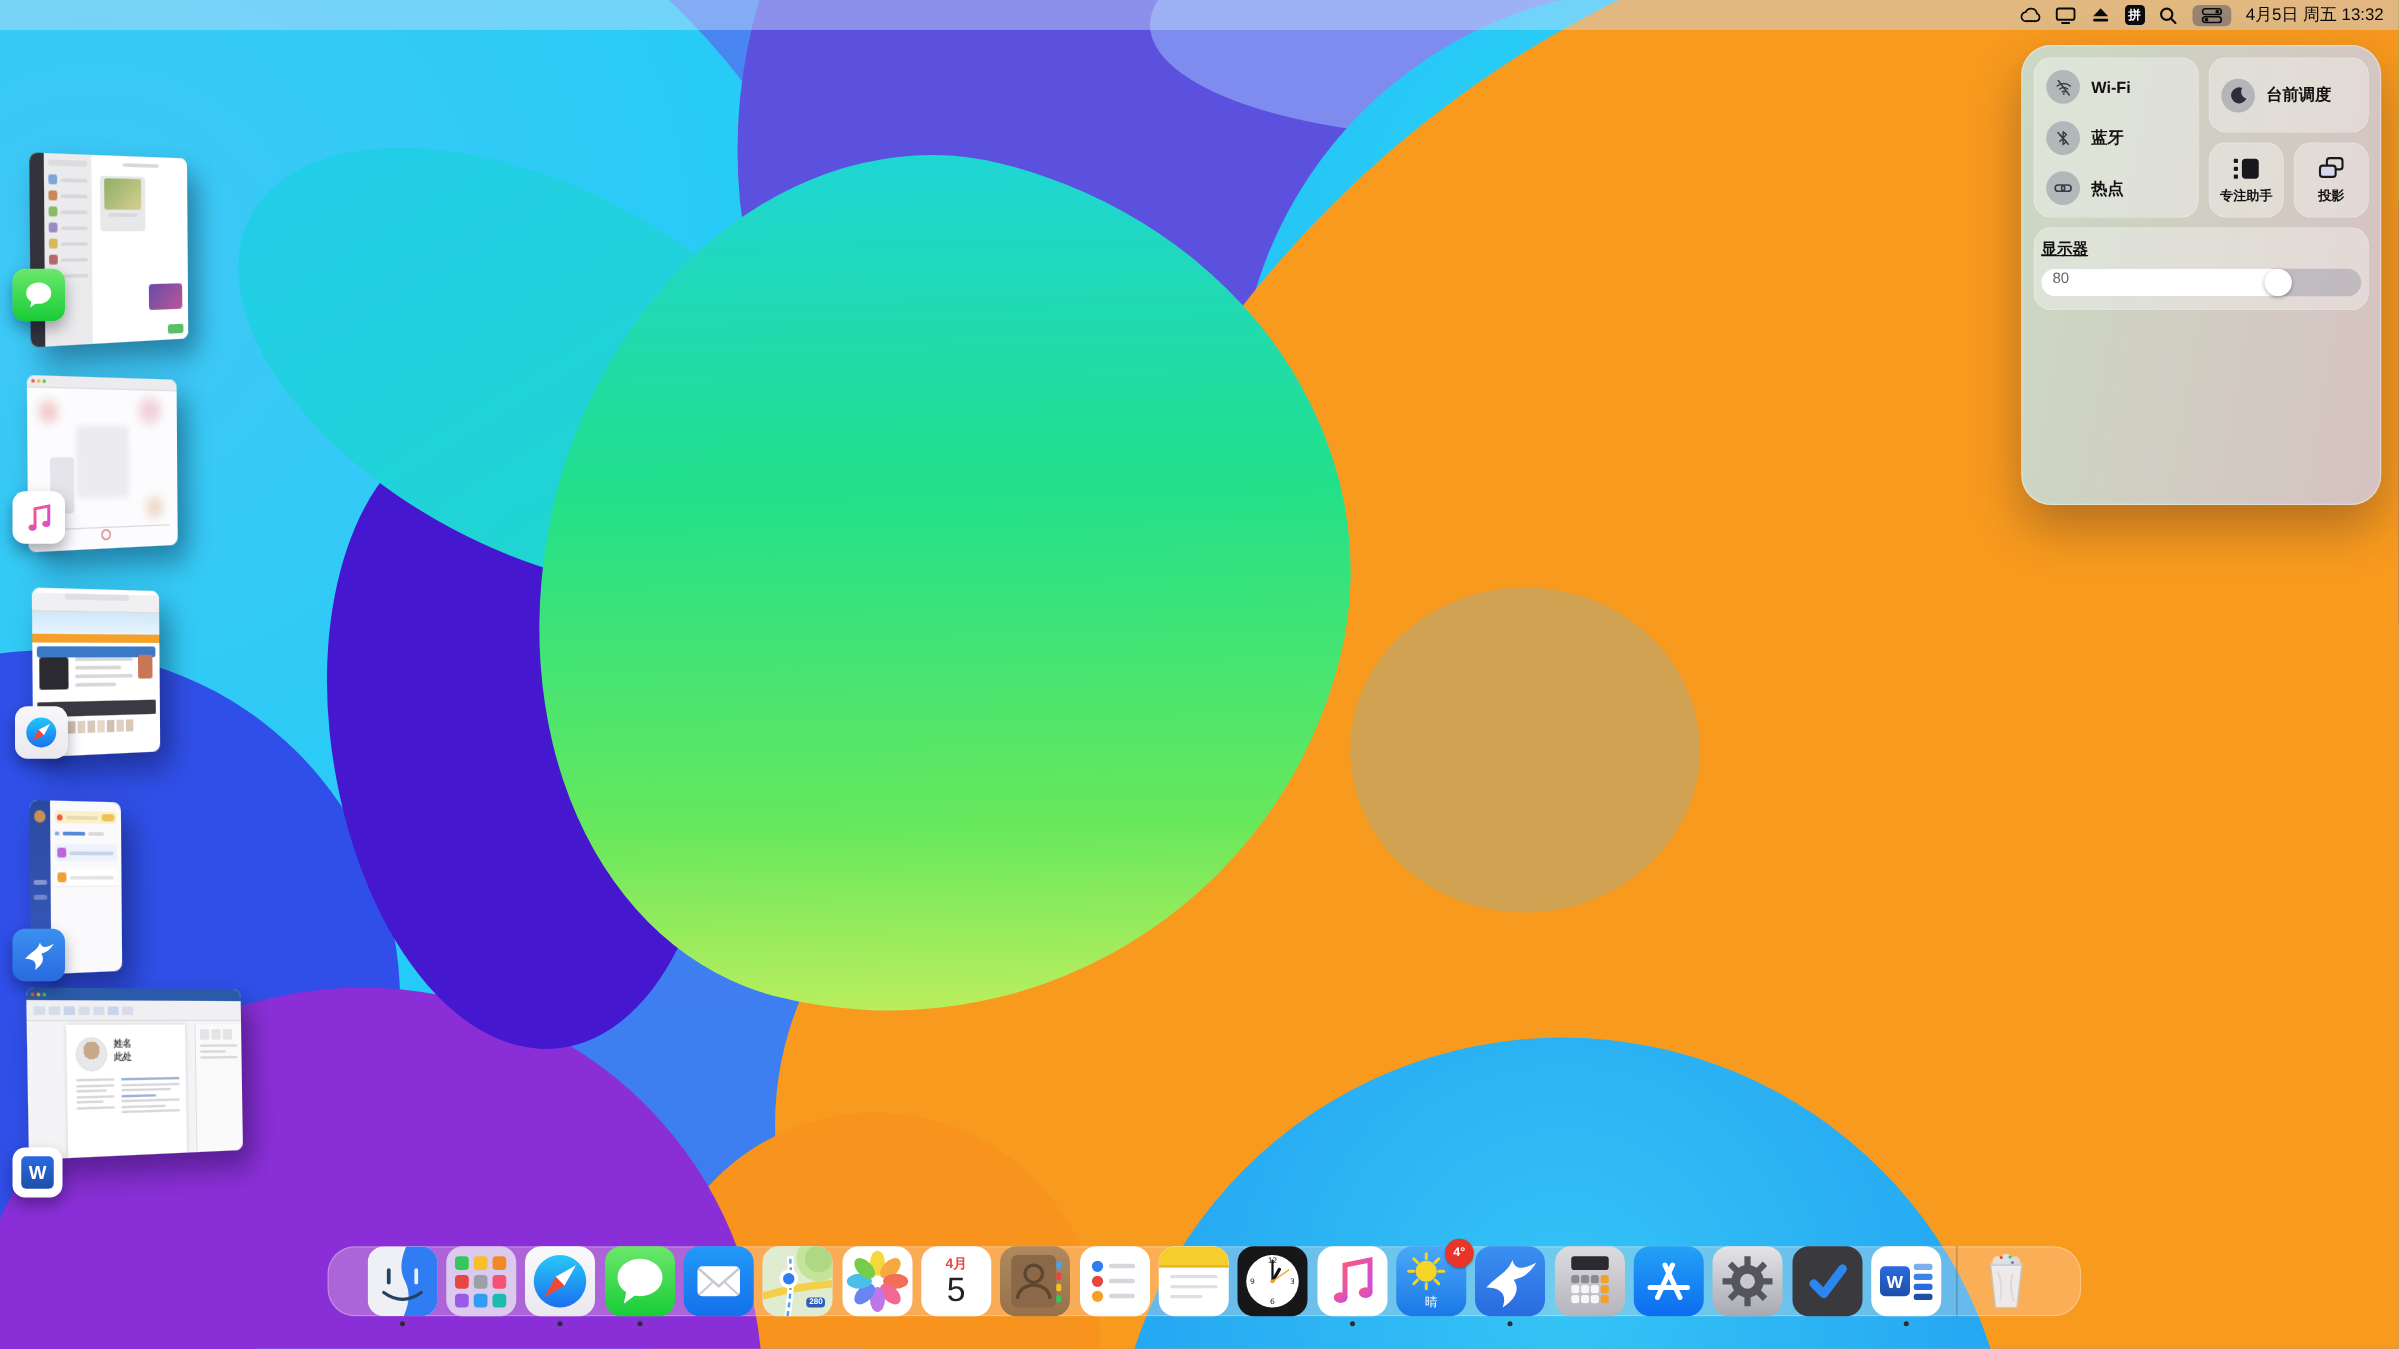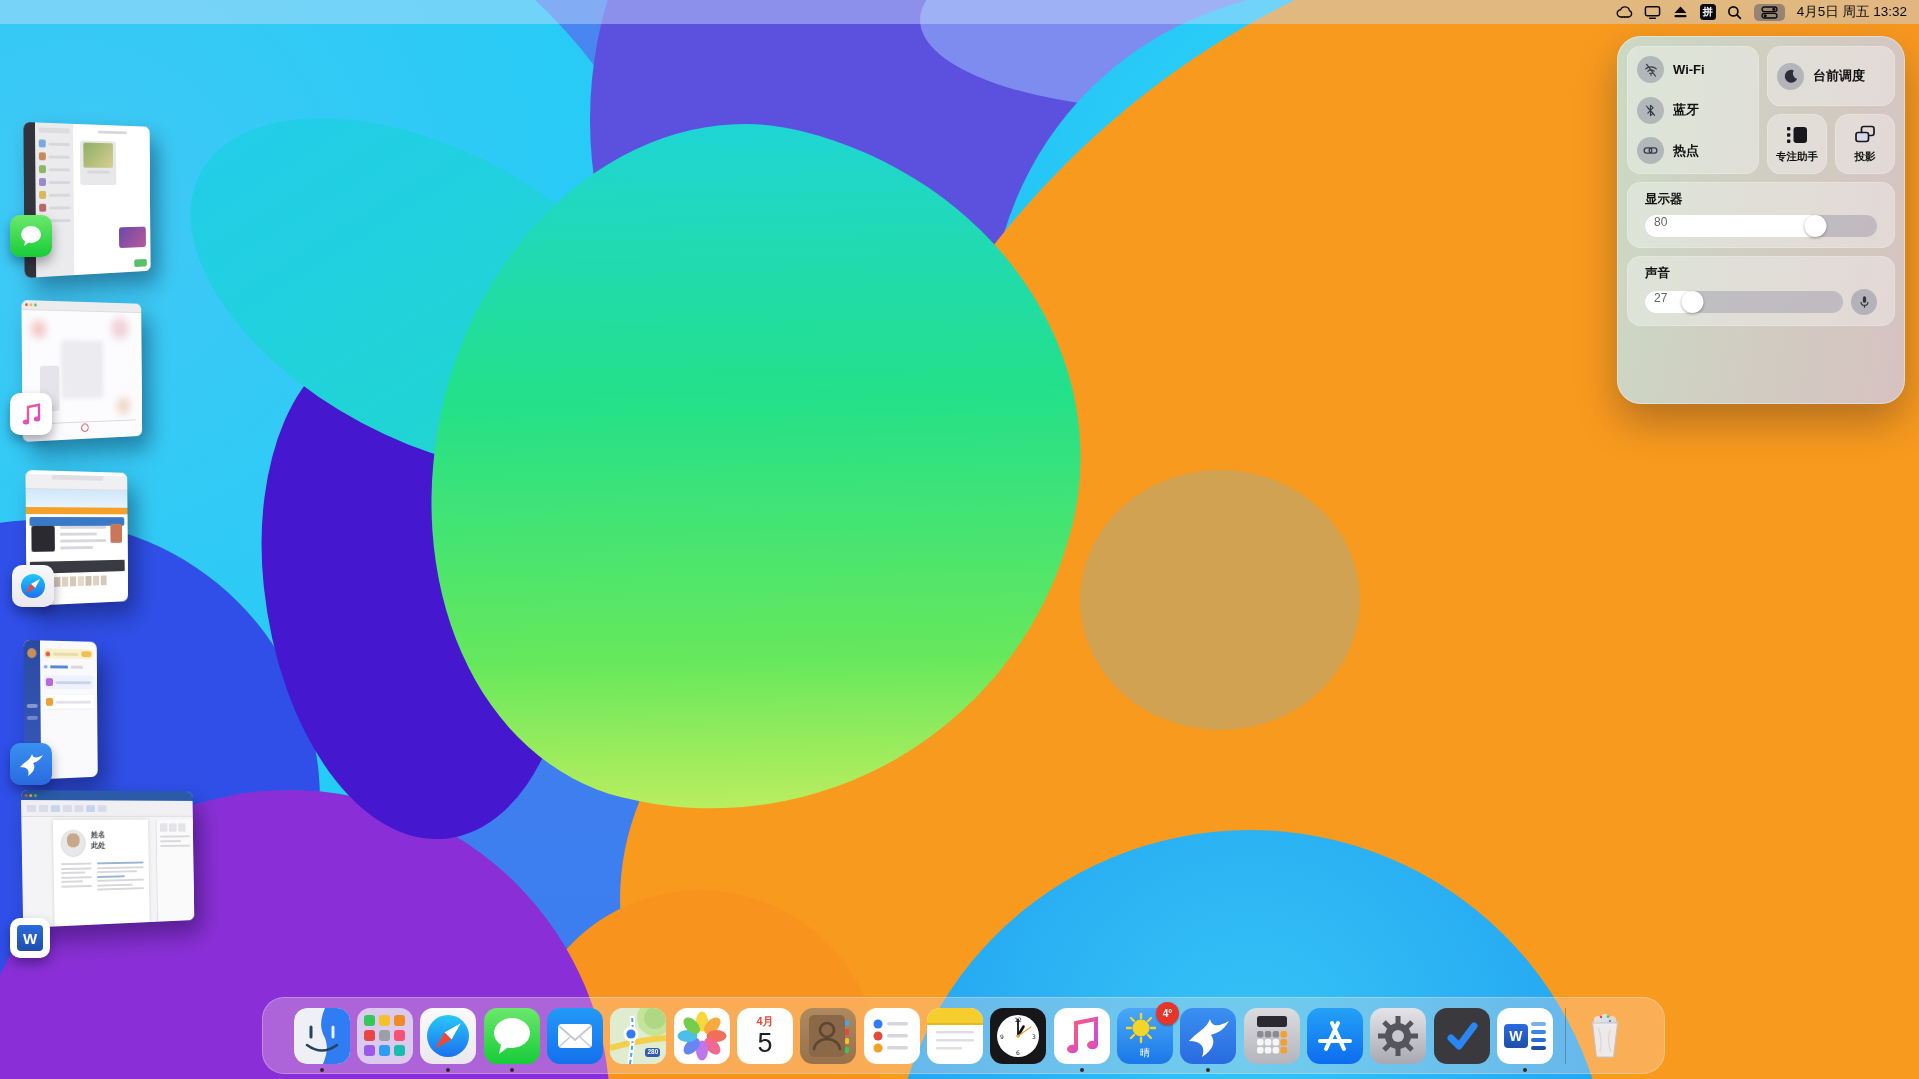--- a/index.html
+++ b/index.html
@@ -67,38 +67,38 @@
   .cc-card{background:rgba(255,255,255,.34);border-radius:14px;box-shadow:inset 0 0 0 .5px rgba(255,255,255,.4);}
   .cc-row1{display:grid;grid-template-columns:132px 1fr;gap:8px;}
   .cc-radios{padding:10px 10px;display:flex;flex-direction:column;justify-content:space-between;height:128px;box-sizing:border-box;}
   .cc-radio{display:flex;align-items:center;gap:9px;font-size:13px;font-weight:600;}
   .cc-circ{width:27px;height:27px;border-radius:50%;background:rgba(125,130,150,.45);
     display:flex;align-items:center;justify-content:center;flex:0 0 auto;}
   .cc-right{display:flex;flex-direction:column;gap:8px;}
   .cc-focus{height:60px;display:flex;align-items:center;gap:9px;padding:0 10px;box-sizing:border-box;font-size:13px;font-weight:600;}
   .cc-sq2{display:grid;grid-template-columns:1fr 1fr;gap:8px;height:60px;}
   .cc-sq{display:flex;flex-direction:column;align-items:center;justify-content:center;gap:4px;font-size:10.5px;font-weight:600;}
-  .cc-sect{padding:9px 18px 11px;box-sizing:border-box;}
+  .cc-sect{padding:9px 6px 11px;box-sizing:border-box;text-decoration:underline;}
   .cc-label{font-size:12.5px;font-weight:bold;margin-bottom:7px;}
   .slider{position:relative;height:22px;border-radius:11px;background:rgba(120,120,145,.32);overflow:visible;}
   .slider .fill{position:absolute;left:0;top:0;height:100%;background:#fff;border-radius:11px;
     display:flex;}
   .slider .val{font-size:12px;color:#666;padding-left:9px;}
   .knob{position:absolute;right:0;top:50%;transform:translate(25%,-50%);width:22px;height:22px;border-radius:50%;
     background:#fff;box-shadow:0 1px 3px rgba(0,0,0,.35);}
   .snd-row{display:flex;align-items:center;gap:8px;}
   .snd-row .slider{flex:1;}
   .mic-btn{width:26px;height:26px;border-radius:50%;background:rgba(125,130,150,.45);
     display:flex;align-items:center;justify-content:center;flex:0 0 auto;}
   .cc-music{height:66px;display:flex;align-items:center;gap:10px;padding:0 14px;box-sizing:border-box;}
   .mus-title{flex:1;font-size:13px;font-weight:600;}
   .pp{display:flex;gap:3px;align-items:center;}
   .pp span{width:3.5px;height:13px;background:#111;border-radius:1px;display:block;}
   
-  .dock{position:absolute;left:262px;top:997px;width:1403px;height:77px;z-index:40;
+  .dock{position:absolute;left:262px;top:997px;width:1403px;height:56px;z-index:40;
     background:rgba(255,225,218,.30);border-radius:22px;box-shadow:inset 0 0 0 1px rgba(255,255,255,.25);
     display:flex;align-items:center;padding:0 28px;box-sizing:border-box;}
   .dock-item{width:64px;display:flex;justify-content:center;position:relative;}
   .run-dot{position:absolute;bottom:-8px;left:50%;transform:translateX(-50%);
     width:4px;height:4px;border-radius:50%;background:#2b2b2b;}
   .ico{width:56px;height:56px;border-radius:13px;position:relative;overflow:hidden;flex:0 0 auto;}
   .dock-sep{width:1px;height:56px;background:rgba(60,60,60,.35);margin:0 8px;}
   
   .cal{background:#fff;text-align:center;}
   .cal-month{color:#e8463c;font-size:11px;font-weight:bold;margin-top:6px;}
@@ -467,38 +467,20 @@
   <div class="cc-card cc-sect">
     <div class="cc-label">显示器</div>
     <div class="slider">
       <div class="fill" style="width: 76%;">
         <span class="val">80</span>
         <span class="knob"></span>
       </div>
     </div>
   </div>
 
-  <div class="cc-card cc-sect">
-    <div class="cc-label">声音</div>
-    <div class="snd-row">
-      <div class="slider">
-        <div class="fill" style="width: 27%;">
-          <span class="val">27</span>
-          <span class="knob"></span>
-        </div>
-      </div>
-      <span class="mic-btn">
-        <svg width="13" height="14" viewBox="0 0 16 17">
-            <rect x="6" y="1.5" width="4" height="8" rx="2" fill="#33333b"></rect>
-            <path d="M3.8 8.5a4.2 4.2 0 0 0 8.4 0" stroke="#33333b" fill="none" stroke-width="1.4"></path>
-            <line x1="8" y1="13" x2="8" y2="15.5" stroke="#33333b" stroke-width="1.4"></line>
-          </svg>
-      </span>
-    </div>
-  </div>
 
 </div>
 
 <div class="dock">
 
   <div class="dock-item">
     <div class="ico">
       <svg width="56" height="56" viewBox="0 0 56 56">
           <defs>
             <clipPath id="rr">

